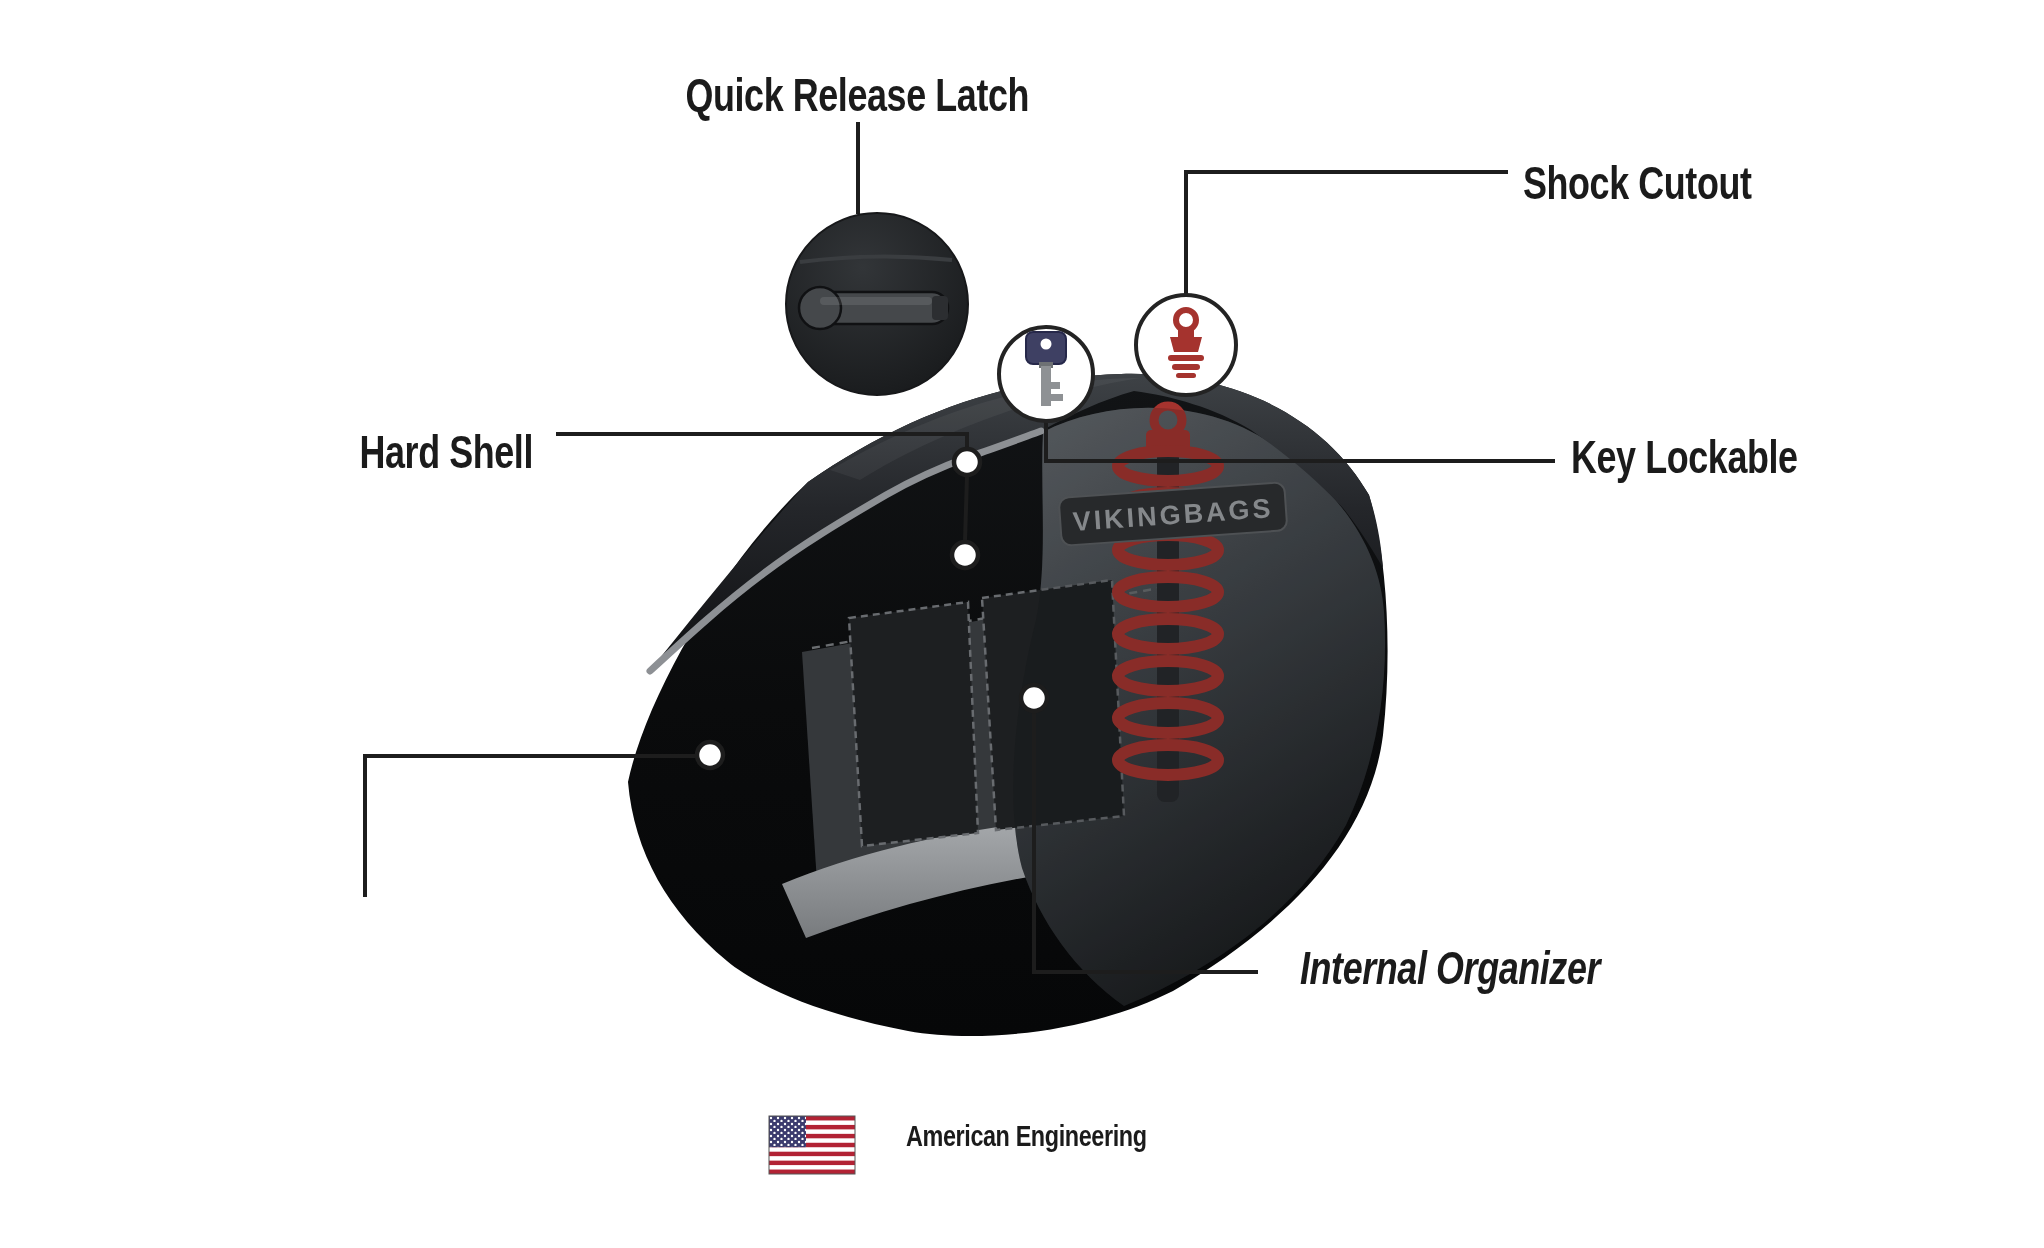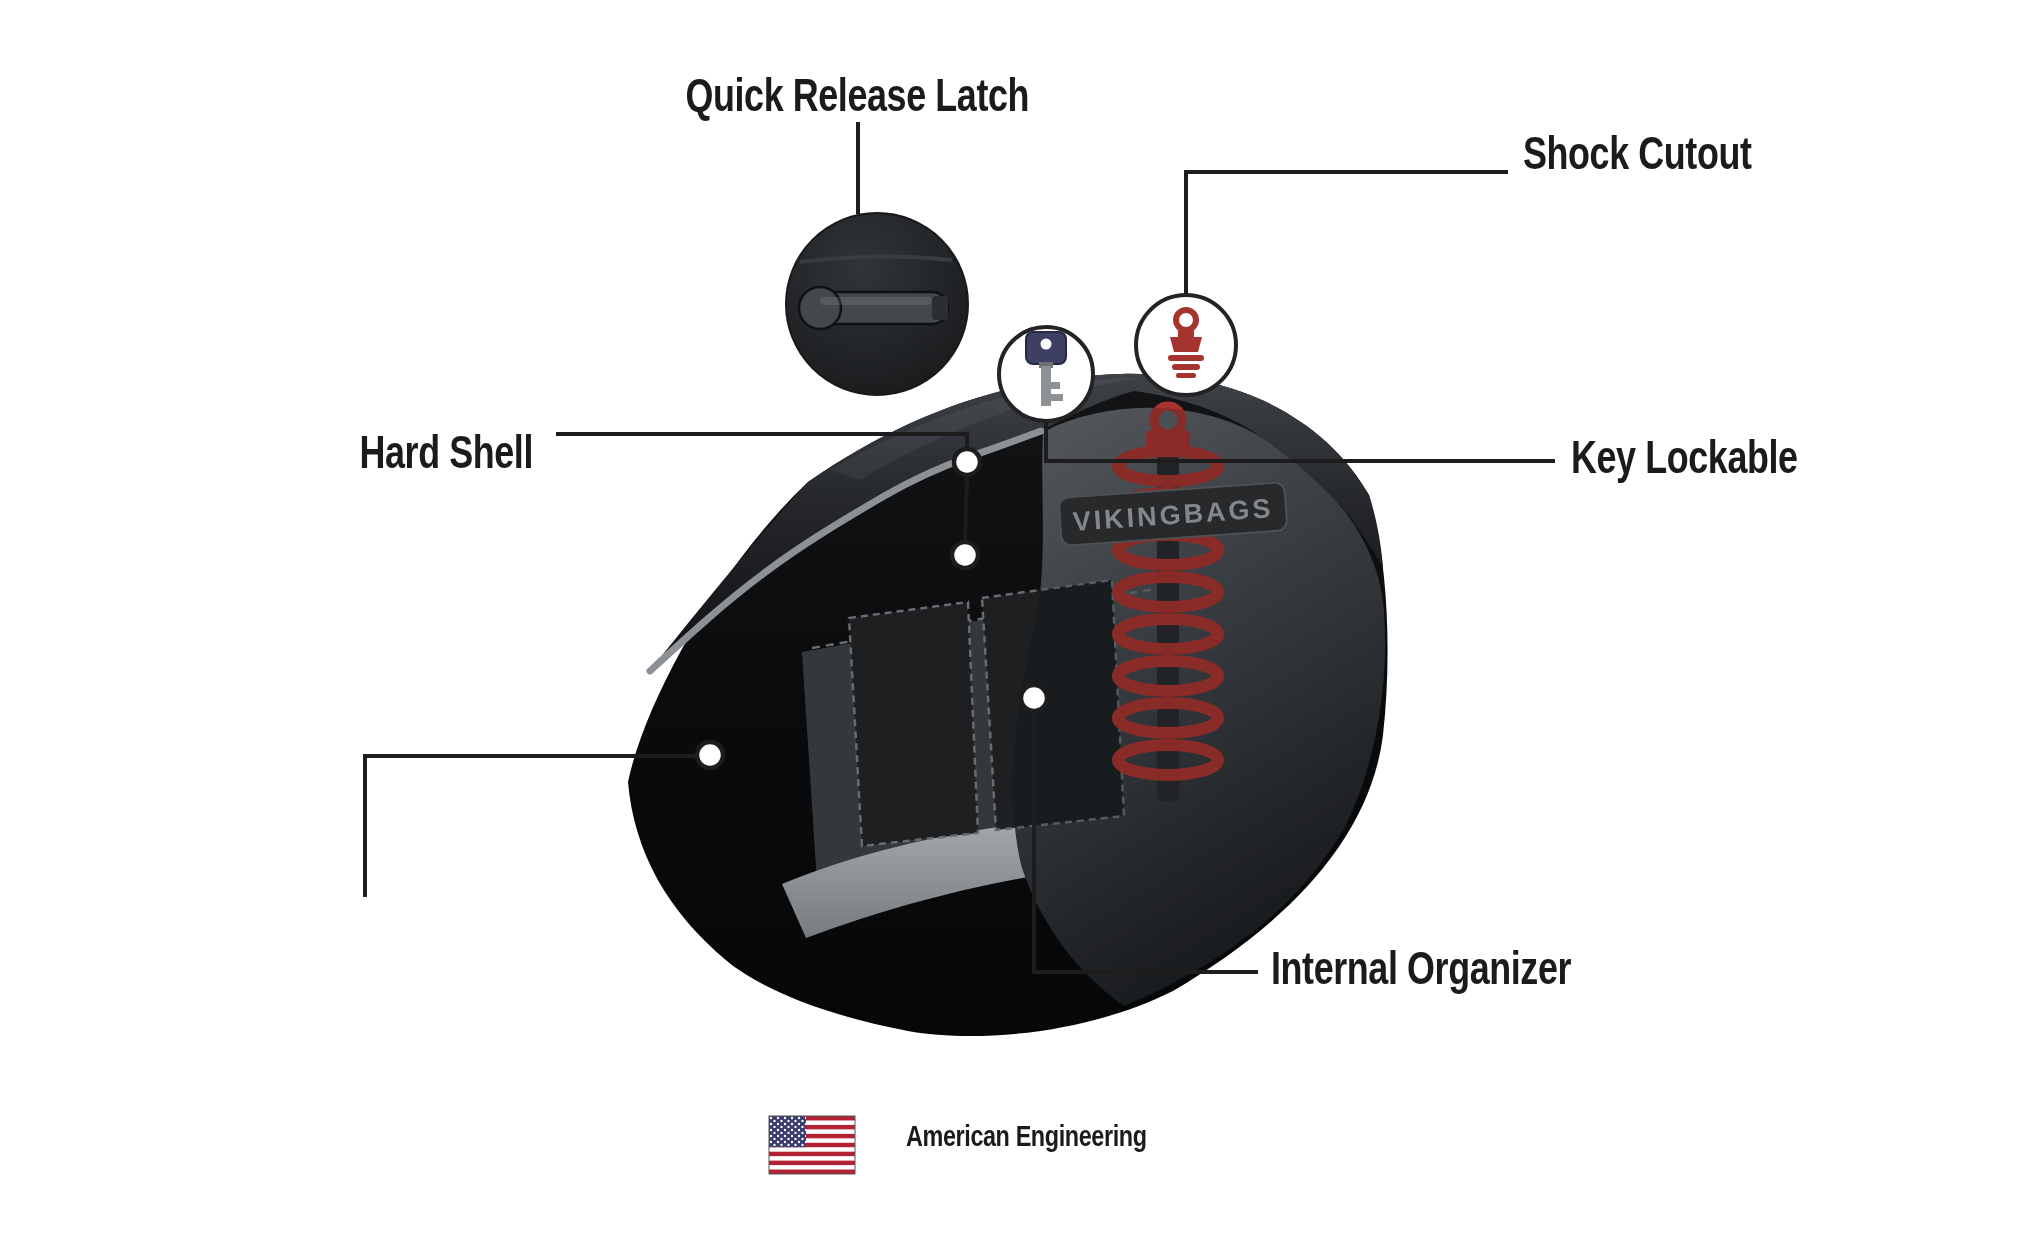--- a/index.html
+++ b/index.html
@@ -208,36 +208,36 @@
       <rect x="0" y="0" width="37" height="31.2" fill="#3C3B6E"></rect>
       <rect x="0" y="0" width="37" height="31.2" fill="url(#stars)"></rect>
       <rect x="0" y="0" width="86" height="58" fill="none" stroke="#555555" stroke-width="1"></rect>
     </g>
   </svg>
 
   <div class="label o-center" style="left:607px;top:72px;width:500px;">
     <span class="cond">Quick Release Latch</span>
   </div>
 
-  <div class="label o-left" style="left:1523px;top:130px;text-align:center;">
+  <div class="label o-left" style="left:1523px;top:160px;text-align:center;">
     <span class="cond">Shock Cutout</span>
   </div>
 
   <div class="label o-left" style="left:1571px;top:434px;">
     <span class="cond">Key Lockable</span>
   </div>
 
   <div class="label o-center two-line" style="left:296px;top:387px;width:300px;">
     <div>
       <span class="cond">Hard Shell</span>
     </div>
   </div>
 
 
-  <div class="label o-left" style="left:1271px;top:945px;">
+  <div class="label o-left" style="left:1300px;top:945px;font-style:italic;">
     <span class="cond">Internal Organizer</span>
   </div>
 
   <div class="label o-left footer-label" style="left:906px;top:1121px;">
     <span class="cond">American Engineering</span>
   </div>
 
 </div>
 
 </body></html>

